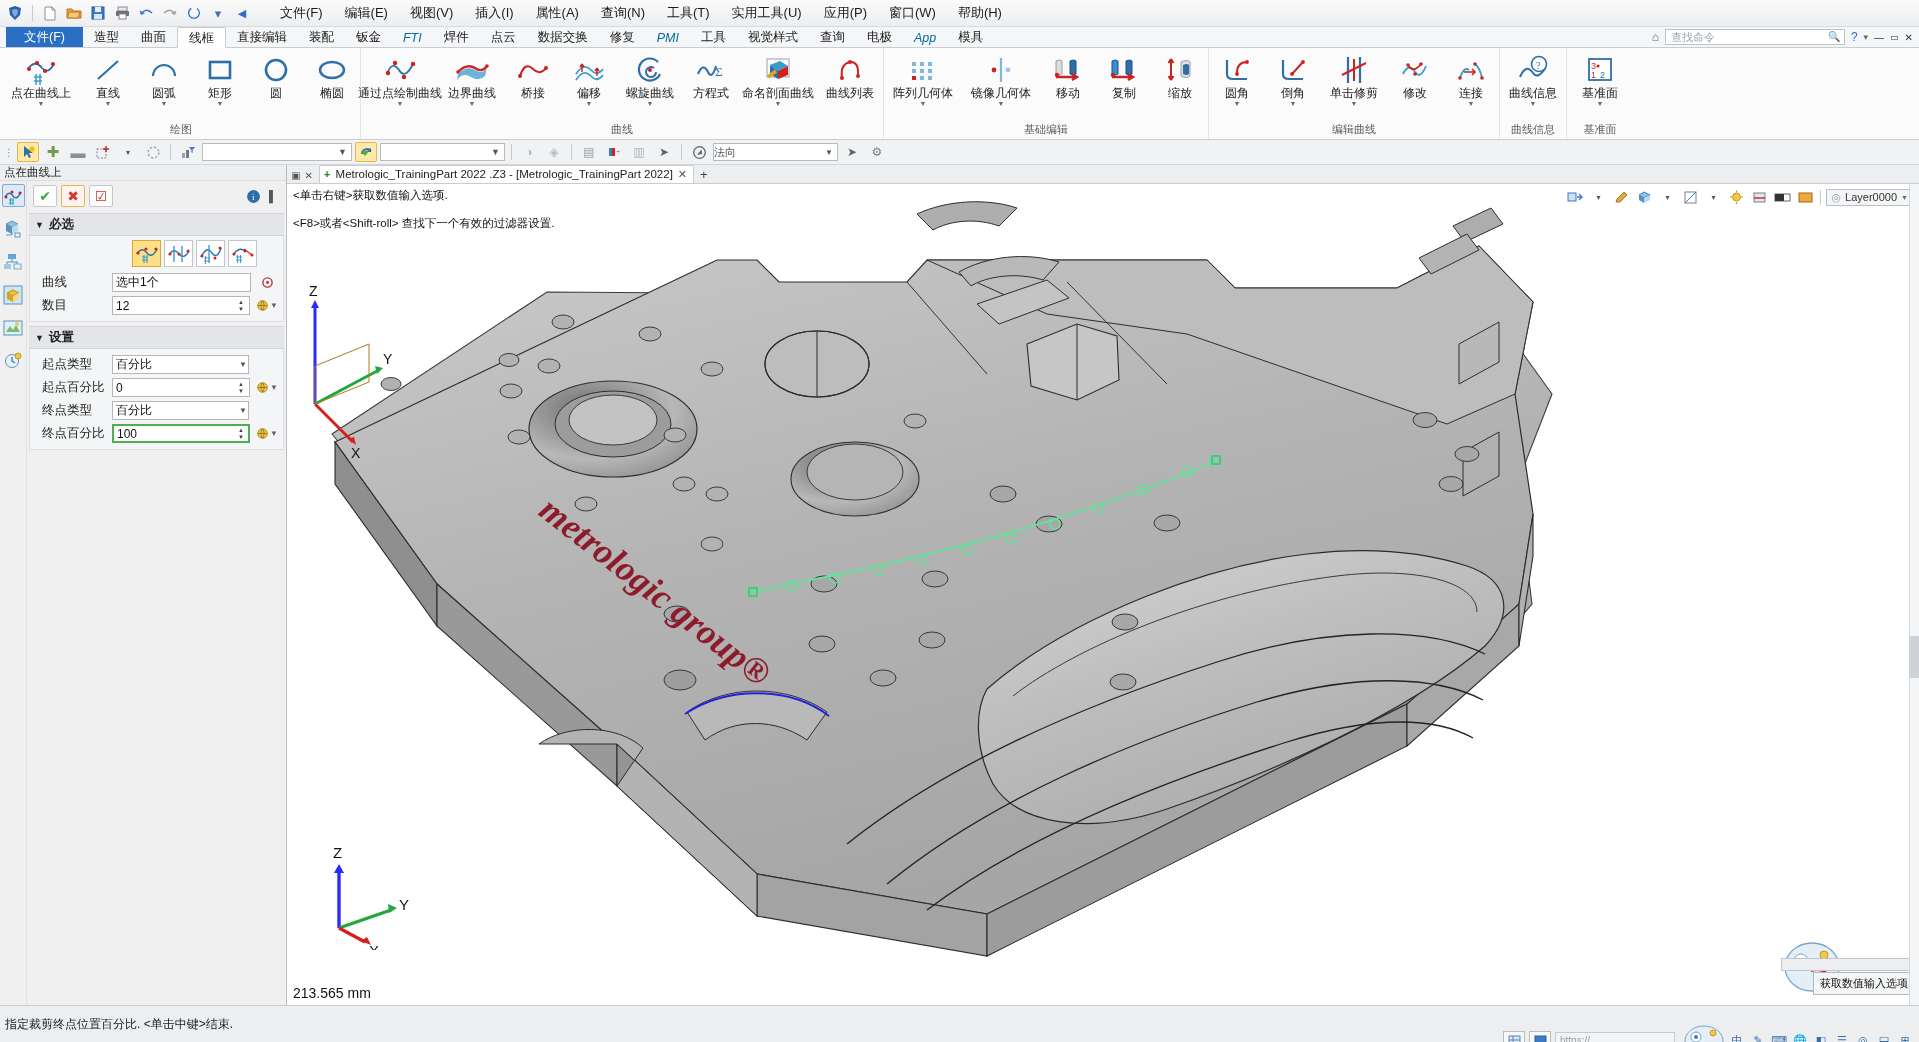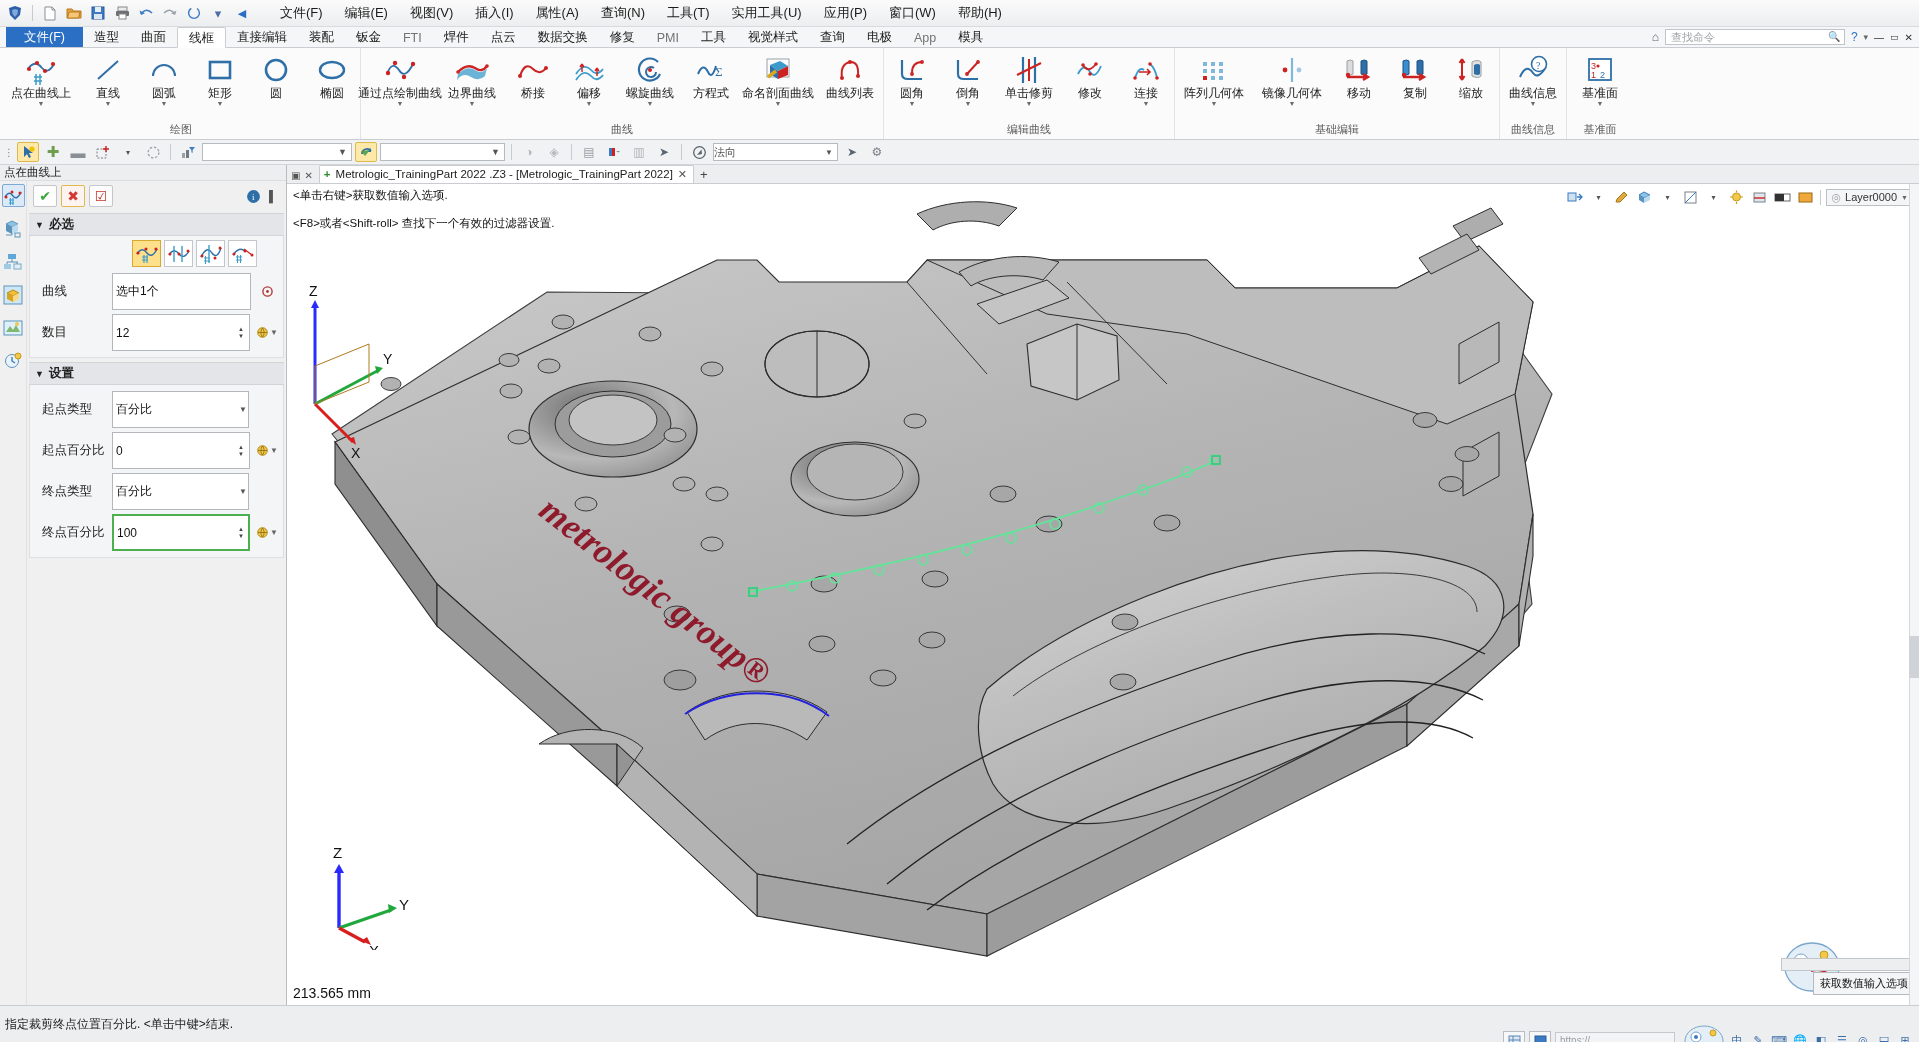--- a/index.html
+++ b/index.html
@@ -51,21 +51,21 @@
   }
   .rtab {
     padding: 2px 11px 1px 11px; font-size: 12.5px; color:#1c1c1c;
     display:flex; align-items:center; white-space:nowrap;
   }
   .rtab.file { background:#2b6fc4; color:#fff; font-weight:normal; padding: 2px 18px 1px 18px;}
   .rtab.active {
     background:#fff; border:1px solid #c9cdd2; border-bottom:1px solid #fff;
     margin-bottom:-1px; border-radius:2px 2px 0 0;
   }
-  .rtab.blue { color:#737373; }
+  .rtab.blue { color:#0369a1;font-style:italic; }
   .tabright { position:absolute; right:6px; display:flex; align-items:center; gap:6px; top:2px;}
   .searchbox {
     width:180px; height:16px; background:#fff; border:1px solid #bfc4c9;
     font-size:11px; color:#9a9a9a; padding:0 24px 0 5px; line-height:14px;
     position:relative;
   }
   .searchbox .mag { position:absolute; right:3px; top:0px; color:#6b7680; font-size:10px;}
 
   
   .ribbon {
@@ -135,21 +135,21 @@
     display:flex; align-items:center; gap:5px; margin:2px 2px 0 2px;
   }
   .sect-hdr .tri { font-size:9px; }
   .sect-body { background:#f4f5f6; margin:0 2px; padding:4px 2px 4px 2px; border:1px solid #dcdee0; border-top:none;}
   .methodrow { display:flex; justify-content:flex-end; gap:3px; padding-right:24px; padding-bottom:4px;}
   .mbtn { width:29px;height:27px; border:1px solid #c3c6ca; background:#fff; display:flex;align-items:center;justify-content:center;}
   .mbtn.sel { background:#ffe08a; border-color:#d9a92f; }
   .frow { display:flex; align-items:center; padding:2px 2px; gap:4px; }
   .flabel { width:74px; font-size:12.5px; color:#1c1c1c; padding-left:8px;}
   .finput {
-    flex:1; height:37px; background:#fff; border:1px solid #b3b7bb;
+    flex:1; height:19px; background:#fff; border:1px solid #b3b7bb;
     font-size:12px; color:#111; padding:0 3px; display:flex; align-items:center;
   }
   .finput.green { border:2px solid #4caf50; }
   .spin { width:13px; display:flex; flex-direction:column; justify-content:center; margin-left:-16px; z-index:2;}
   .spin i { font-size:6px; font-style:normal; color:#444; line-height:7px; }
   .ftrail { width:24px; display:flex; align-items:center; justify-content:center; gap:1px; }
   .ftrail .tgt { color:#b03a3a; font-size:12px; }
   .ftrail .glb { color:#c8a020; font-size:11px; }
   .ftrail .cv { color:#666; font-size:8px; }
   .fdrop { width:16px; text-align:center; font-size:8px; color:#555; margin-left:-18px; z-index:2;}
@@ -484,88 +484,20 @@
         </div>
         <div class="lbl">曲线列表</div>
         <div class="carat" style="visibility:hidden">▼</div>
       </div>
     </div>
     <div class="rgroup-label">曲线</div>
   </div>
 
   <div class="rgroup">
     <div class="rgroup-items">
-      <div class="ritem">
-        <div class="ico">
-          <svg width="32" height="28" viewBox="0 0 32 28">
-            <path d="M6 4 L6 18 Q6 23 12 23 L26 23" fill="none" stroke="#2f6fa8" stroke-width="2.2"></path>
-            <path d="M26 6 Q16 6 16 17" fill="none" stroke="#c22" stroke-width="2"></path>
-            <circle cx="26" cy="6" r="1.9" fill="#c22"></circle>
-              <circle cx="16" cy="18" r="1.9" fill="#c22"></circle>
-          </svg>
-        </div>
-        <div class="lbl">圆角</div>
-        <div class="carat">▼</div>
-      </div>
-      <div class="ritem">
-        <div class="ico">
-          <svg width="32" height="28" viewBox="0 0 32 28">
-            <path d="M6 4 L6 18 Q6 23 12 23 L26 23" fill="none" stroke="#2f6fa8" stroke-width="2.2"></path>
-            <path d="M26 6 L15 18" fill="none" stroke="#c22" stroke-width="2"></path>
-            <circle cx="26" cy="6" r="1.9" fill="#c22"></circle>
-              <circle cx="15" cy="18" r="1.9" fill="#c22"></circle>
-          </svg>
-        </div>
-        <div class="lbl">倒角</div>
-        <div class="carat">▼</div>
-      </div>
-      <div class="ritem wide">
-        <div class="ico">
-          <svg width="32" height="30" viewBox="0 0 32 30">
-            <path d="M10 2 L10 28 M22 2 L22 28" stroke="#2f6fa8" stroke-width="2.2"></path>
-            <path d="M4 20 L28 8" stroke="#c22" stroke-width="2"></path>
-            <path d="M16 4 L16 26" stroke="#c22" stroke-width="2"></path>
-          </svg>
-        </div>
-        <div class="lbl">单击修剪</div>
-        <div class="carat">▼</div>
-      </div>
-      <div class="ritem">
-        <div class="ico">
-          <svg width="32" height="28" viewBox="0 0 32 28">
-            <path d="M4 18 Q10 6 16 16 Q21 24 27 10" fill="none" stroke="#3b9ccc" stroke-width="1.8"></path>
-            <path d="M9 9 Q14 18 22 8" fill="none" stroke="#c22" stroke-width="1.8"></path>
-            <circle cx="9" cy="9" r="1.8" fill="#c22"></circle>
-              <circle cx="22" cy="8" r="1.8" fill="#c22"></circle>
-            <circle cx="16" cy="18" r="1.8" fill="#c22"></circle>
-          </svg>
-        </div>
-        <div class="lbl">修改</div>
-        <div class="carat" style="visibility:hidden">▼</div>
-      </div>
-      <div class="ritem">
-        <div class="ico">
-          <svg width="32" height="28" viewBox="0 0 32 28">
-            <path d="M5 22 Q9 10 14 14" fill="none" stroke="#3b9ccc" stroke-width="1.8"></path>
-            <path d="M20 8 Q25 12 27 22" fill="none" stroke="#3b9ccc" stroke-width="1.8"></path>
-            <path d="M9 16 L20 16 M17 13 l3 3 l-3 3" stroke="#c22" stroke-width="1.6" fill="none"></path>
-            <circle cx="5" cy="22" r="1.8" fill="#c22"></circle>
-              <circle cx="27" cy="22" r="1.8" fill="#c22"></circle>
-            <circle cx="20" cy="8" r="1.8" fill="#c22"></circle>
-          </svg>
-        </div>
-        <div class="lbl">连接</div>
-        <div class="carat">▼</div>
-      </div>
-    </div>
-    <div class="rgroup-label">编辑曲线</div>
-  </div>
-
-  <div class="rgroup">
-    <div class="rgroup-items">
       <div class="ritem xwide">
         <div class="ico">
           <svg width="34" height="28" viewBox="0 0 34 28">
             <g fill="#7fb8dd">
               <rect x="6" y="6" width="4" height="4"></rect>
                 <rect x="14" y="6" width="4" height="4"></rect>
                 <rect x="22" y="6" width="4" height="4"></rect>
               <rect x="6" y="13" width="4" height="4"></rect>
                 <rect x="14" y="13" width="4" height="4"></rect>
                 <rect x="22" y="13" width="4" height="4"></rect>
@@ -619,20 +551,88 @@
             <path d="M7 4 L7 25 M7 4 l-2.5 4 M7 4 l2.5 4 M7 25 l-2.5 -4 M7 25 l2.5 -4" stroke="#c22" stroke-width="2" fill="none"></path>
             <path d="M17 7 q6 -3 9 0 v14 q-3 3 -9 0 z" fill="#e0e0e0" stroke="#9aa0a6"></path>
             <path d="M19 10 q4 -2 6 0 v9 q-2 2 -6 0 z" fill="#2f6fa8"></path>
           </svg>
         </div>
         <div class="lbl">缩放</div>
         <div class="carat" style="visibility:hidden">▼</div>
       </div>
     </div>
     <div class="rgroup-label">基础编辑</div>
+  </div>
+
+  <div class="rgroup">
+    <div class="rgroup-items">
+      <div class="ritem">
+        <div class="ico">
+          <svg width="32" height="28" viewBox="0 0 32 28">
+            <path d="M6 4 L6 18 Q6 23 12 23 L26 23" fill="none" stroke="#2f6fa8" stroke-width="2.2"></path>
+            <path d="M26 6 Q16 6 16 17" fill="none" stroke="#c22" stroke-width="2"></path>
+            <circle cx="26" cy="6" r="1.9" fill="#c22"></circle>
+              <circle cx="16" cy="18" r="1.9" fill="#c22"></circle>
+          </svg>
+        </div>
+        <div class="lbl">圆角</div>
+        <div class="carat">▼</div>
+      </div>
+      <div class="ritem">
+        <div class="ico">
+          <svg width="32" height="28" viewBox="0 0 32 28">
+            <path d="M6 4 L6 18 Q6 23 12 23 L26 23" fill="none" stroke="#2f6fa8" stroke-width="2.2"></path>
+            <path d="M26 6 L15 18" fill="none" stroke="#c22" stroke-width="2"></path>
+            <circle cx="26" cy="6" r="1.9" fill="#c22"></circle>
+              <circle cx="15" cy="18" r="1.9" fill="#c22"></circle>
+          </svg>
+        </div>
+        <div class="lbl">倒角</div>
+        <div class="carat">▼</div>
+      </div>
+      <div class="ritem wide">
+        <div class="ico">
+          <svg width="32" height="30" viewBox="0 0 32 30">
+            <path d="M10 2 L10 28 M22 2 L22 28" stroke="#2f6fa8" stroke-width="2.2"></path>
+            <path d="M4 20 L28 8" stroke="#c22" stroke-width="2"></path>
+            <path d="M16 4 L16 26" stroke="#c22" stroke-width="2"></path>
+          </svg>
+        </div>
+        <div class="lbl">单击修剪</div>
+        <div class="carat">▼</div>
+      </div>
+      <div class="ritem">
+        <div class="ico">
+          <svg width="32" height="28" viewBox="0 0 32 28">
+            <path d="M4 18 Q10 6 16 16 Q21 24 27 10" fill="none" stroke="#3b9ccc" stroke-width="1.8"></path>
+            <path d="M9 9 Q14 18 22 8" fill="none" stroke="#c22" stroke-width="1.8"></path>
+            <circle cx="9" cy="9" r="1.8" fill="#c22"></circle>
+              <circle cx="22" cy="8" r="1.8" fill="#c22"></circle>
+            <circle cx="16" cy="18" r="1.8" fill="#c22"></circle>
+          </svg>
+        </div>
+        <div class="lbl">修改</div>
+        <div class="carat" style="visibility:hidden">▼</div>
+      </div>
+      <div class="ritem">
+        <div class="ico">
+          <svg width="32" height="28" viewBox="0 0 32 28">
+            <path d="M5 22 Q9 10 14 14" fill="none" stroke="#3b9ccc" stroke-width="1.8"></path>
+            <path d="M20 8 Q25 12 27 22" fill="none" stroke="#3b9ccc" stroke-width="1.8"></path>
+            <path d="M9 16 L20 16 M17 13 l3 3 l-3 3" stroke="#c22" stroke-width="1.6" fill="none"></path>
+            <circle cx="5" cy="22" r="1.8" fill="#c22"></circle>
+              <circle cx="27" cy="22" r="1.8" fill="#c22"></circle>
+            <circle cx="20" cy="8" r="1.8" fill="#c22"></circle>
+          </svg>
+        </div>
+        <div class="lbl">连接</div>
+        <div class="carat">▼</div>
+      </div>
+    </div>
+    <div class="rgroup-label">编辑曲线</div>
   </div>
 
   <div class="rgroup">
     <div class="rgroup-items">
       <div class="ritem wide">
         <div class="ico">
           <svg width="34" height="30" viewBox="0 0 34 30">
             <path d="M4 22 Q10 8 17 18 Q22 25 30 12" fill="none" stroke="#2f6fa8" stroke-width="2"></path>
             <circle cx="23" cy="9" r="7.5" fill="#fff" stroke="#2f6fa8" stroke-width="1.6"></circle>
             <text x="20" y="13.5" font-size="10" fill="#2f6fa8" font-family="serif">?</text>

